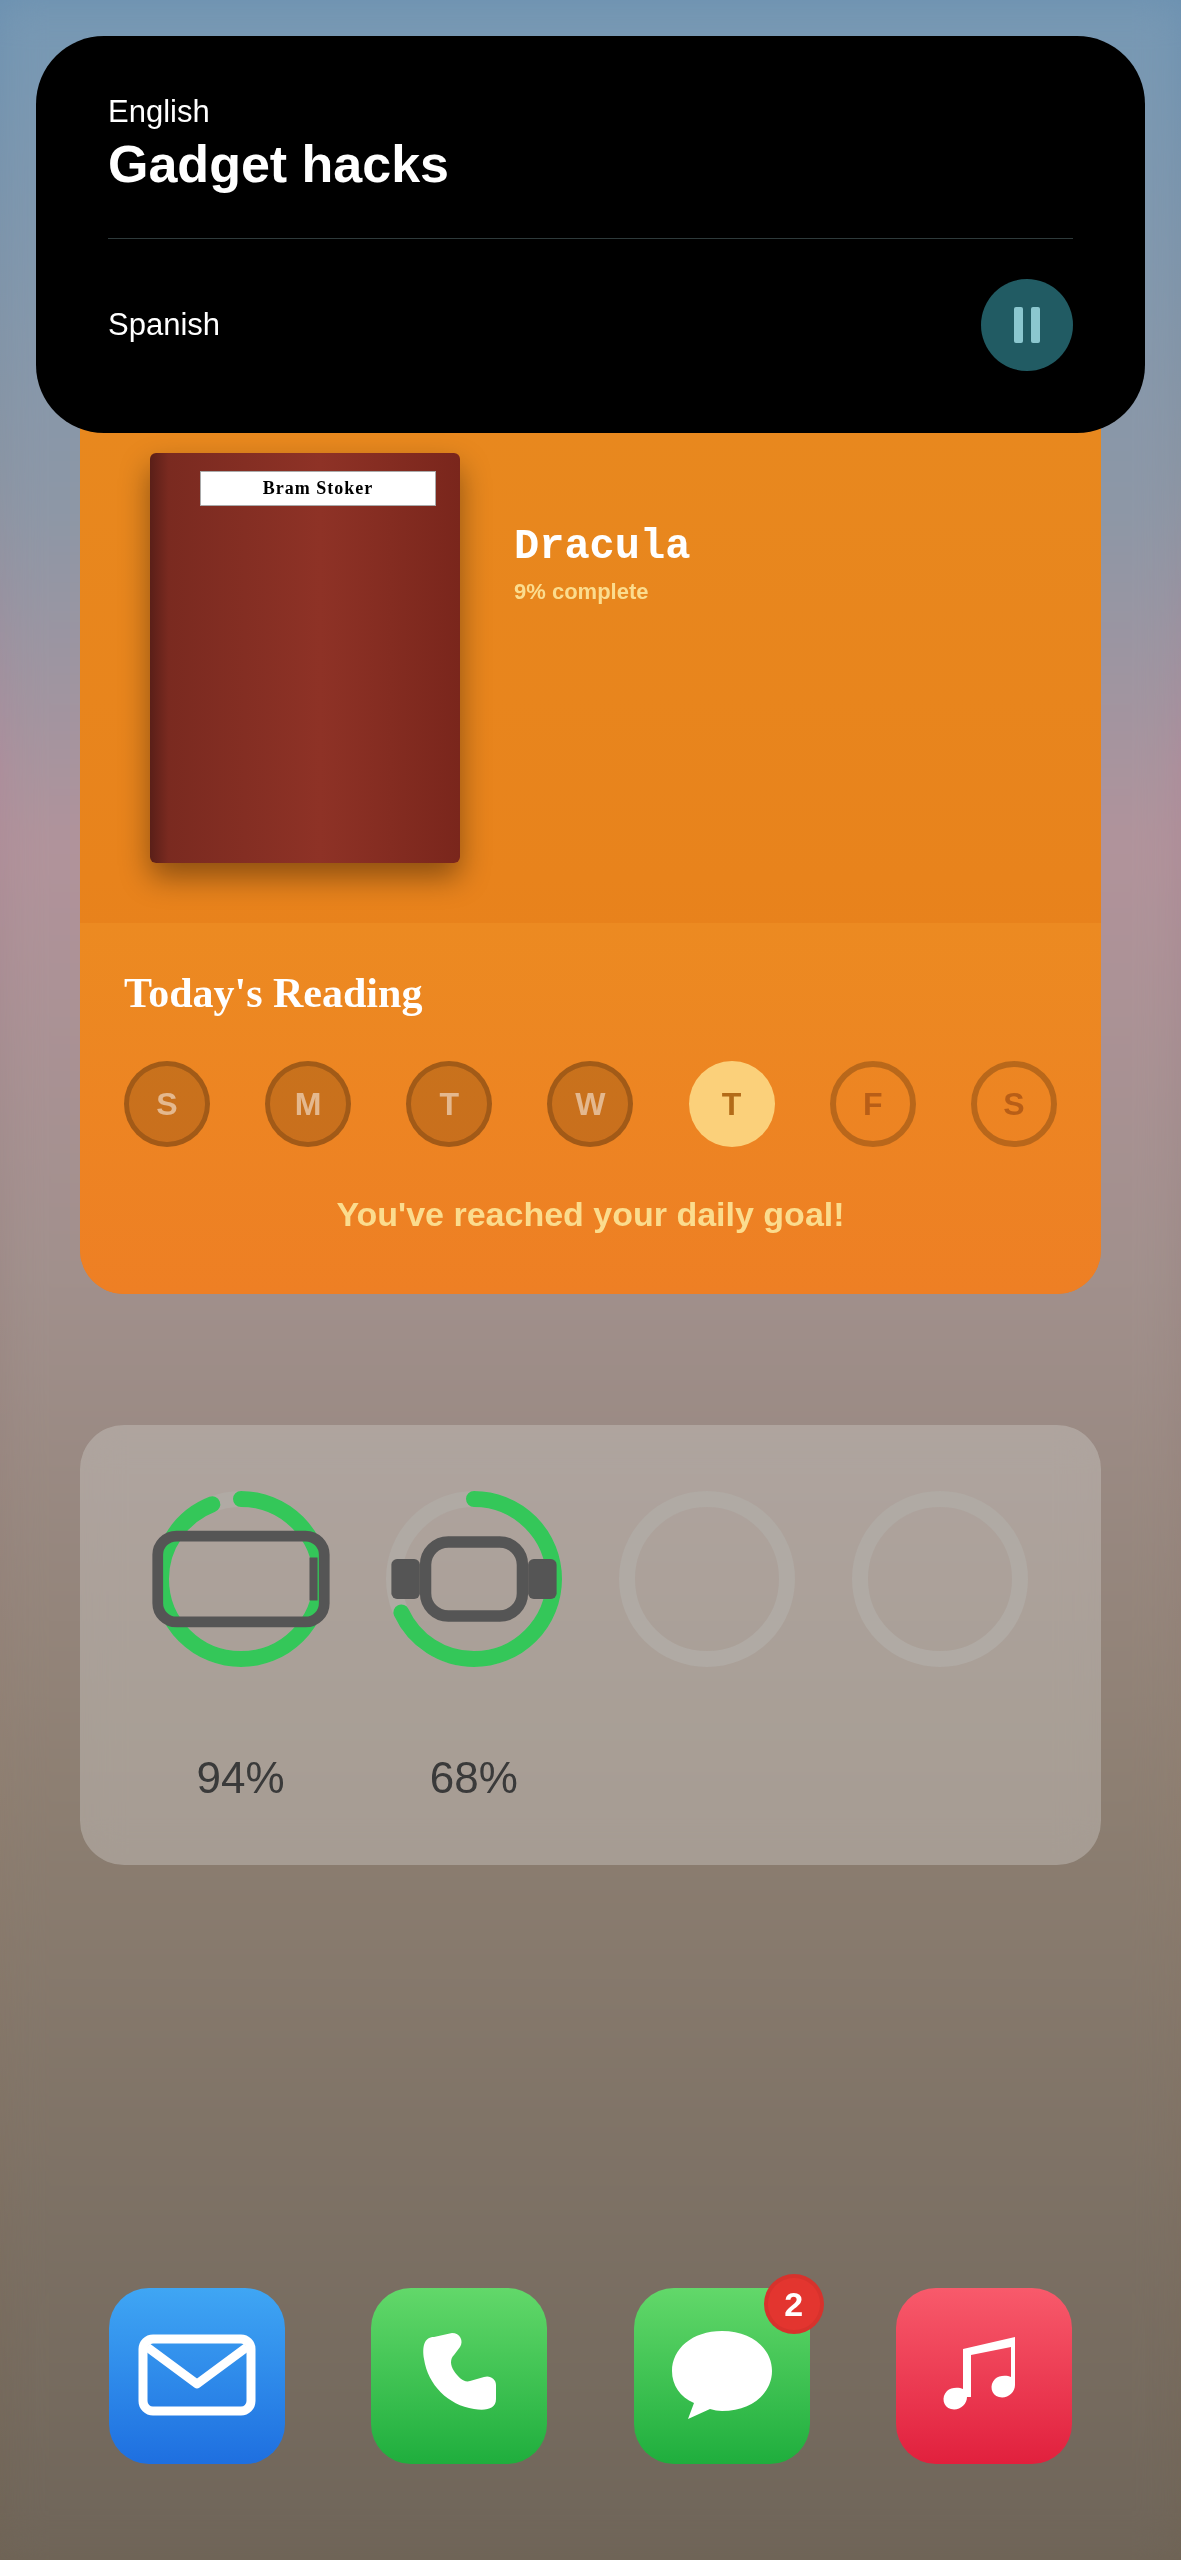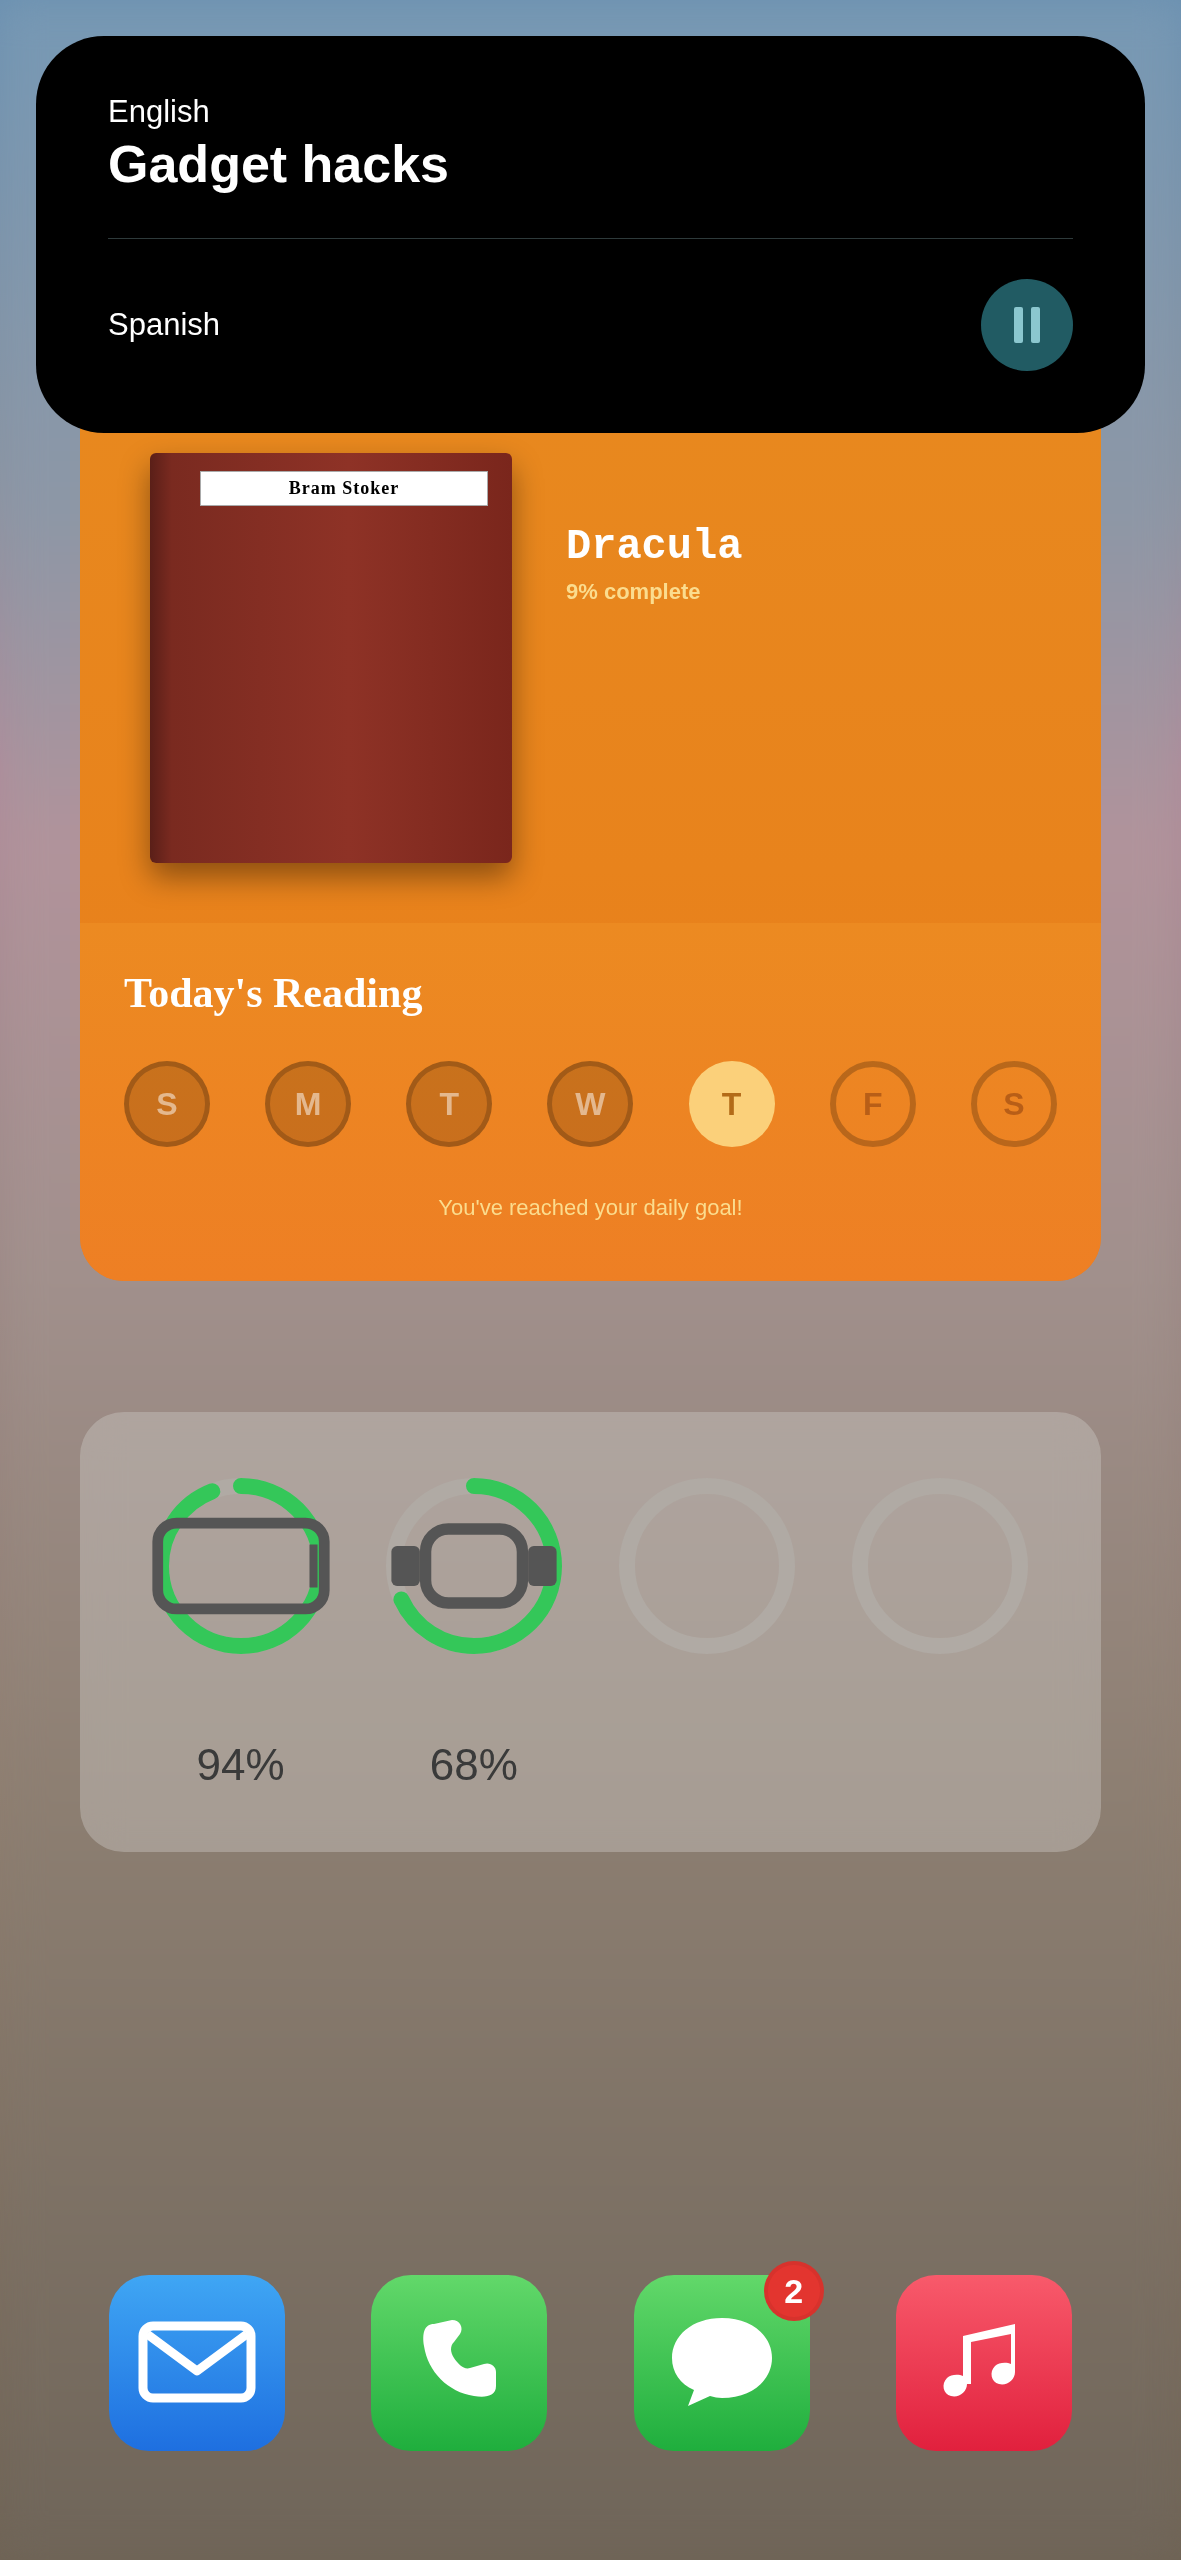--- a/index.html
+++ b/index.html
@@ -37,21 +37,21 @@
     background: #215b63; display:flex; align-items:center; justify-content:center;
     flex-shrink:0;
   }
   .pause-btn svg { width: 30px; height: 36px; }
 
   
   .widget { margin: -180px 80px 0 80px; border-radius: 44px; overflow:hidden; position:relative; z-index:5; }
   .books-widget { background: linear-gradient(180deg,#e88a1f 0%, #e8831c 60%, #ea7a1b 100%); }
   .books-top { display:flex; padding: 200px 50px 60px 70px; gap: 54px; align-items:flex-start; }
   .book-cover {
-    width: 362px; height: 410px;
+    width: 310px; height: 410px;
     background: linear-gradient(90deg,#5a1f18 0%, #7a2a20 6%, #8e3226 55%, #7a261c 100%);
     border-radius: 6px;
     box-shadow: 0 14px 30px rgba(0,0,0,0.4);
     position:relative;
     display:flex; flex-direction:column;
   }
   .book-label {
     margin: 18px 24px 0 50px;
     background:#fff; color:#000; font-size:18px; text-align:center; padding:6px 0;
     font-family: Georgia, serif; font-weight:600; letter-spacing: 1px;
@@ -64,21 +64,21 @@
   .today-reading { font-family: Georgia, serif; font-size:42px; font-weight:600; color:#fff; margin-bottom:44px; }
   .days-row { display:flex; justify-content:space-between; margin-bottom:48px; }
   .day {
     width: 86px; height: 86px; border-radius: 50%;
     display:flex; align-items:center; justify-content:center;
     font-size:32px; font-weight:600;
   }
   .day.dim { background: rgba(0,0,0,0.15); color: rgba(255,255,255,0.5); border:5px solid rgba(0,0,0,0.2); }
   .day.active { background:#fbd07a; color:#b36b18; border:none; }
   .day.future { background: transparent; border:6px solid rgba(0,0,0,0.22); color:#b85e17; }
-  .goal-msg { text-align:center; font-size:22px; color:#fbdc8e; font-weight:400; }
+  .goal-msg { text-align:center; font-size:34px; color:#fbdc8e; font-weight:700; }
   .widget-label { text-align:center; font-size:34px; color:#e6e6e6; margin-top:22px; font-weight:400; }
 
   
   .batteries-widget {
     margin: 70px 80px 0 80px; border-radius:44px;
     background: rgba(200,195,190,0.45);
     backdrop-filter: blur(20px);
     padding: 60px 44px 62px 44px;
     display:flex; gap:0; justify-content:space-between;
   }

